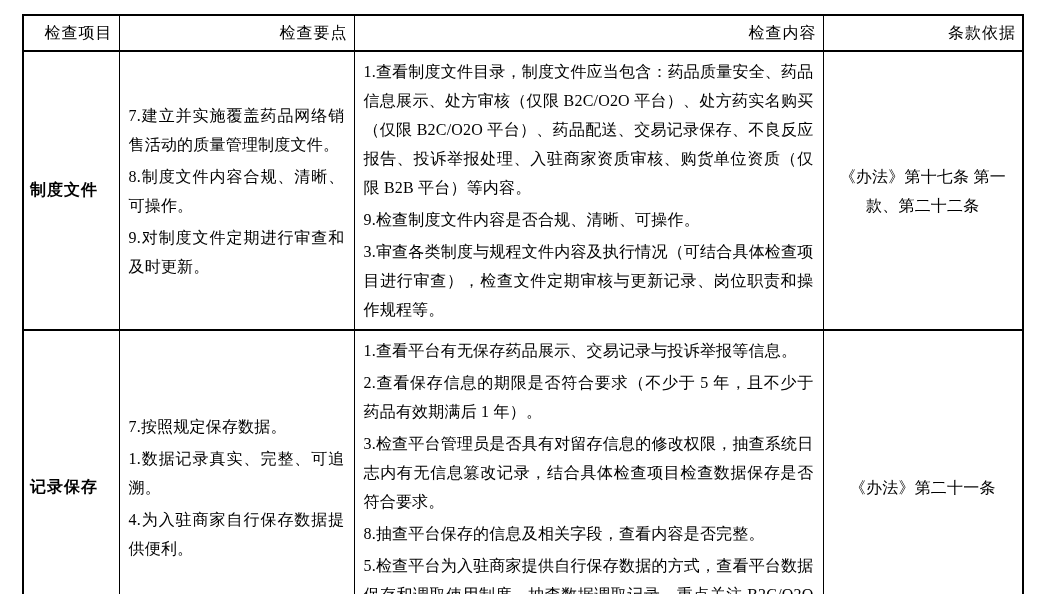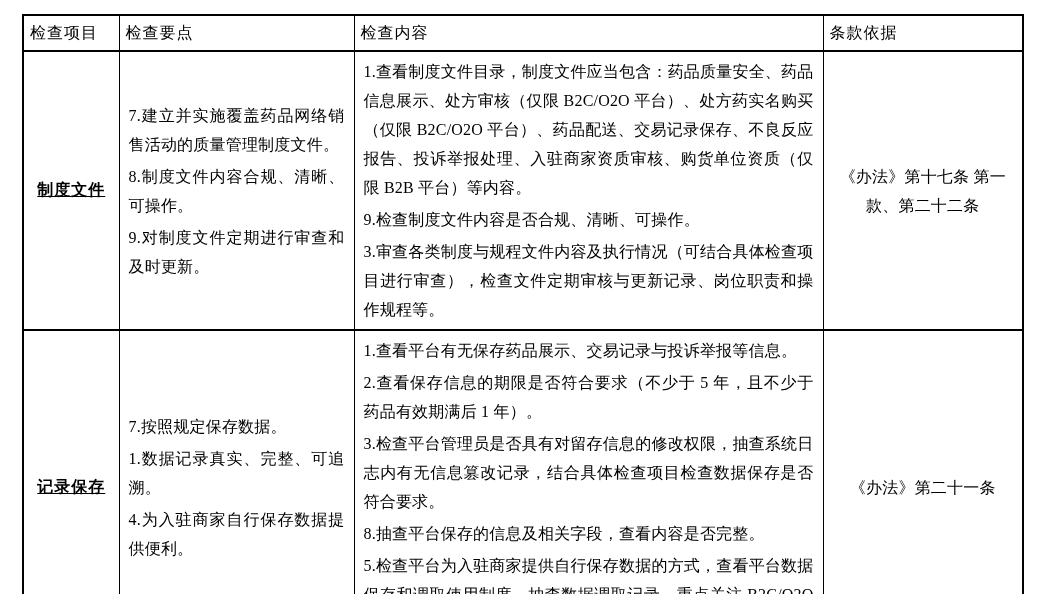--- a/index.html
+++ b/index.html
@@ -26,33 +26,31 @@
     border: 1px solid #000000;
     border-top-width: 2px;
     border-bottom-width: 2px;
     box-sizing: border-box;
     padding: 2px 6px;
   }
   .doc-table { border: 2px solid #000000; }
   .doc-table th {
     height: 34px;
     font-weight: normal;
-    text-align: left;
+    text-align: right;
     vertical-align: middle;
     line-height: 30px;
     letter-spacing: 1px;
   }
   tr.body-row-1 { height: 268px; }
   tr.body-row-2 { height: 262px; }
   .item-cell {
-    text-align: center;
     vertical-align: middle;
     font-weight: bold;
     letter-spacing: 1px;
-    text-decoration: underline;
   }
   .points-cell, .content-cell {
     vertical-align: middle;
     line-height: 29px;
     letter-spacing: 0.2px;
   }
   .points-cell p, .content-cell p {
     margin: 3px;
     text-align: justify;
   }

